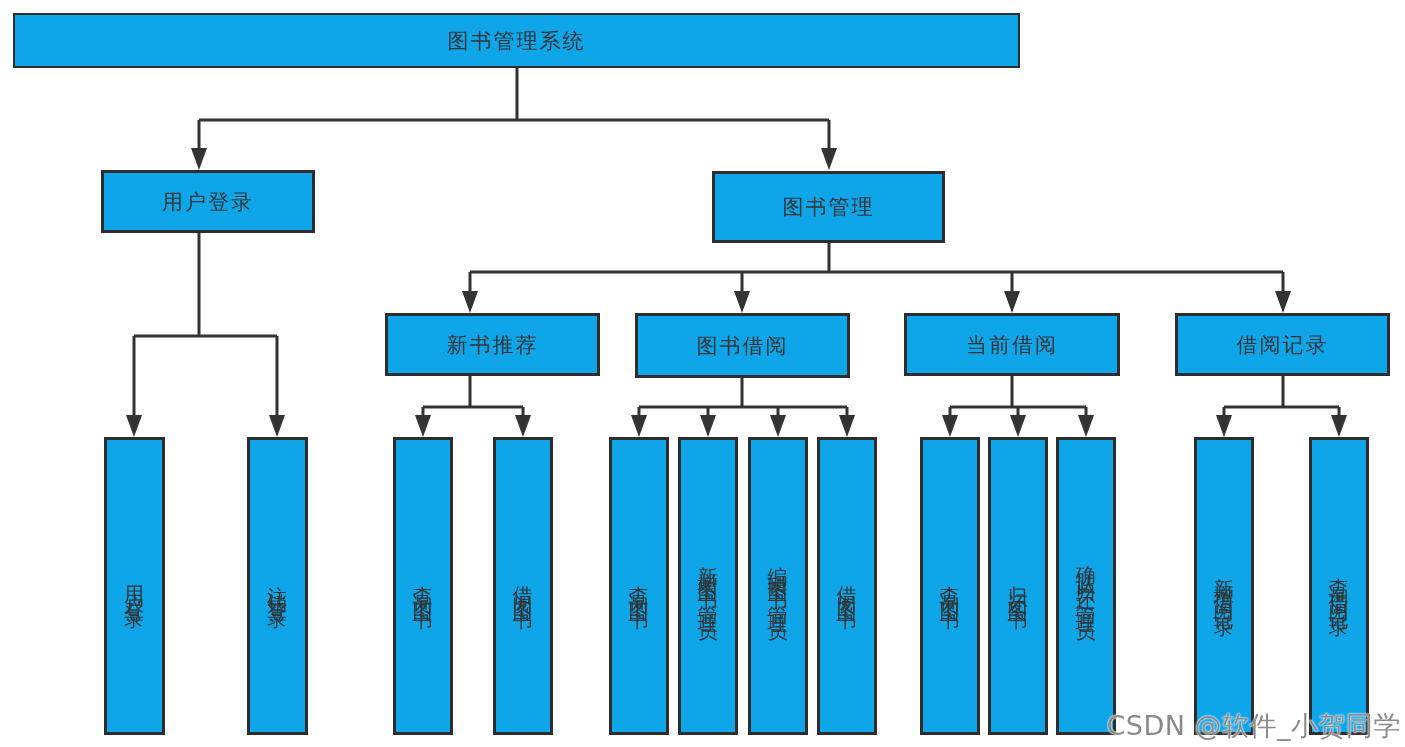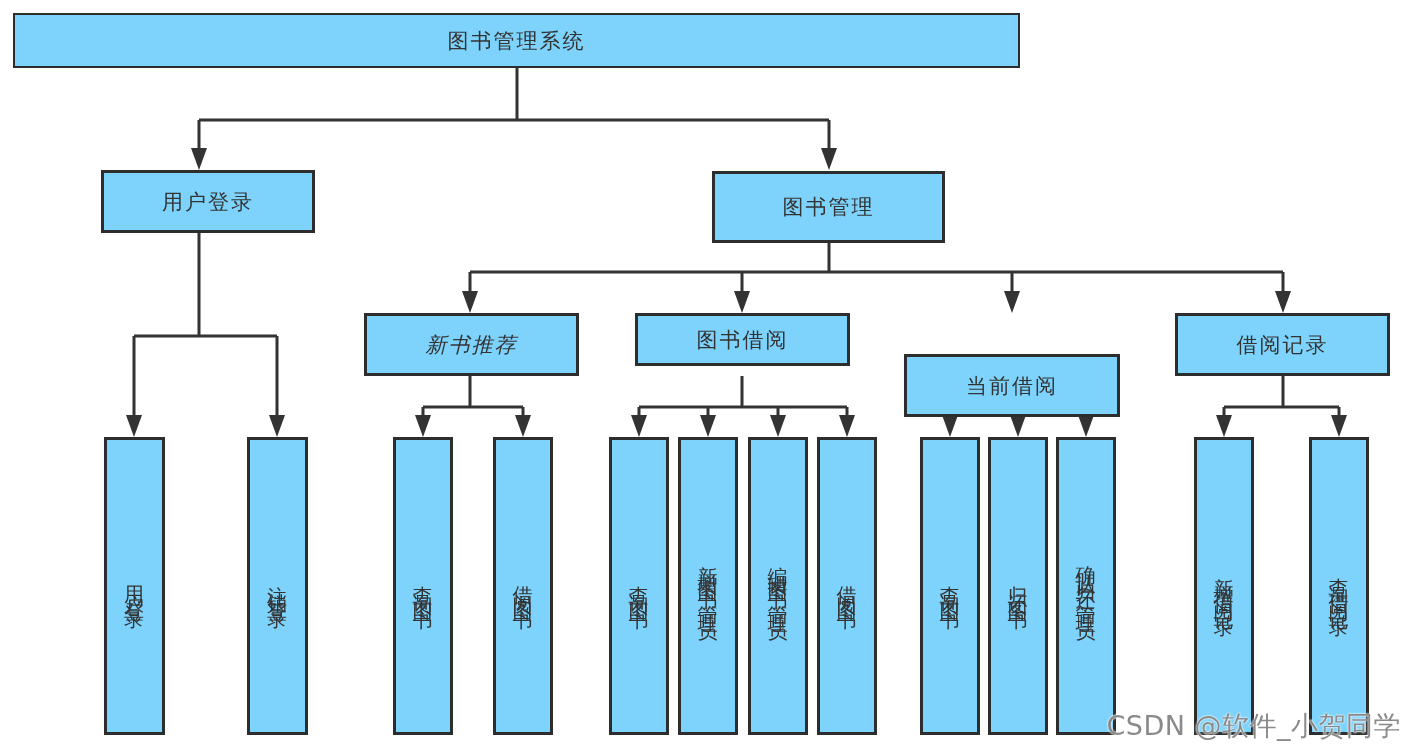--- a/index.html
+++ b/index.html
@@ -12,21 +12,21 @@
     overflow: hidden;
   }
   #connectors {
     position: absolute;
     left: 0; top: 0;
     width: 1405px; height: 747px;
   }
   .node {
     position: absolute;
     box-sizing: border-box;
-    background: #7dd3fc;
+    background: #0ea5e9;
     border: 3px solid #2d2d2d;
     color: #333333;
     display: flex;
     align-items: center;
     justify-content: center;
     text-align: center;
   }
   .node-h {
     font-size: 21px;
     letter-spacing: 2px;
@@ -84,23 +84,23 @@
     <polygon fill="#333333" points="1086,437 1078,415 1094,415"></polygon>
     <polygon fill="#333333" points="1224,437 1216,415 1232,415"></polygon>
     <polygon fill="#333333" points="1339,437 1331,415 1347,415"></polygon>
   </svg>
 
   <div class="node node-h node-root" style="left:13px; top:13px; width:1007px; height:55px;">图书管理系统</div>
 
   <div class="node node-h" style="left:101px; top:170px; width:214px; height:63px;">用户登录</div>
   <div class="node node-h" style="left:712px; top:171px; width:233px; height:72px;">图书管理</div>
 
-  <div class="node node-h" style="left:364px; top:313px; width:215px; height:63px;font-style:italic;">新书推荐</div>
-  <div class="node node-h" style="left:635px; top:313px; width:215px; height:53px;">图书借阅</div>
-  <div class="node node-h" style="left:904px; top:313px; width:216px; height:63px;margin-top:41px;">当前借阅</div>
+  <div class="node node-h" style="left:385px; top:313px; width:215px; height:63px;">新书推荐</div>
+  <div class="node node-h" style="left:635px; top:313px; width:215px; height:65px;">图书借阅</div>
+  <div class="node node-h" style="left:904px; top:313px; width:216px; height:63px;">当前借阅</div>
   <div class="node node-h" style="left:1175px; top:313px; width:215px; height:63px;">借阅记录</div>
 
   <div class="node node-v" style="left:104px; top:437px; width:61px; height:298px;">用户登录</div>
   <div class="node node-v" style="left:247px; top:437px; width:61px; height:298px;">注销登录</div>
 
   <div class="node node-v" style="left:393px; top:437px; width:60px; height:298px;">查询图书</div>
   <div class="node node-v" style="left:493px; top:437px; width:60px; height:298px;">借阅图书</div>
 
   <div class="node node-v" style="left:609px; top:437px; width:60px; height:298px;">查询图书</div>
   <div class="node node-v" style="left:678px; top:437px; width:60px; height:298px;">新增图书（管理员）</div>

